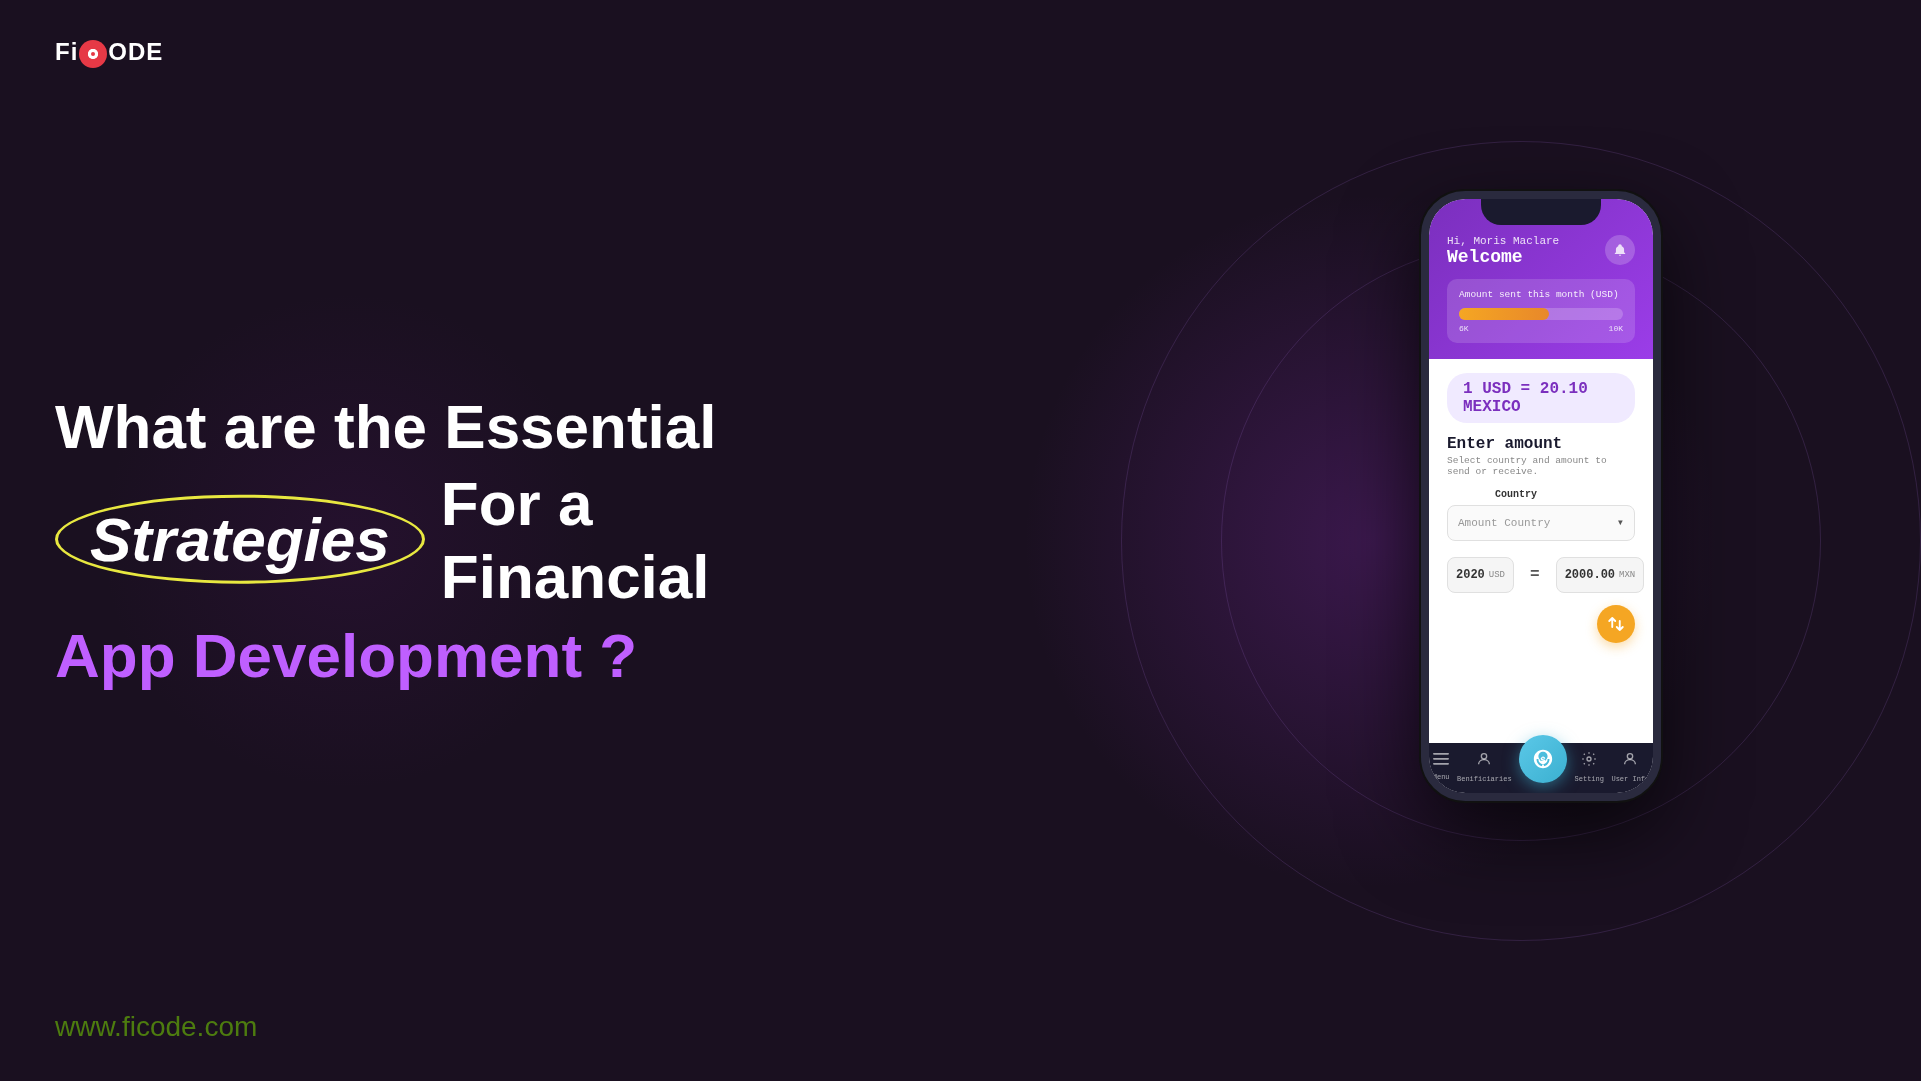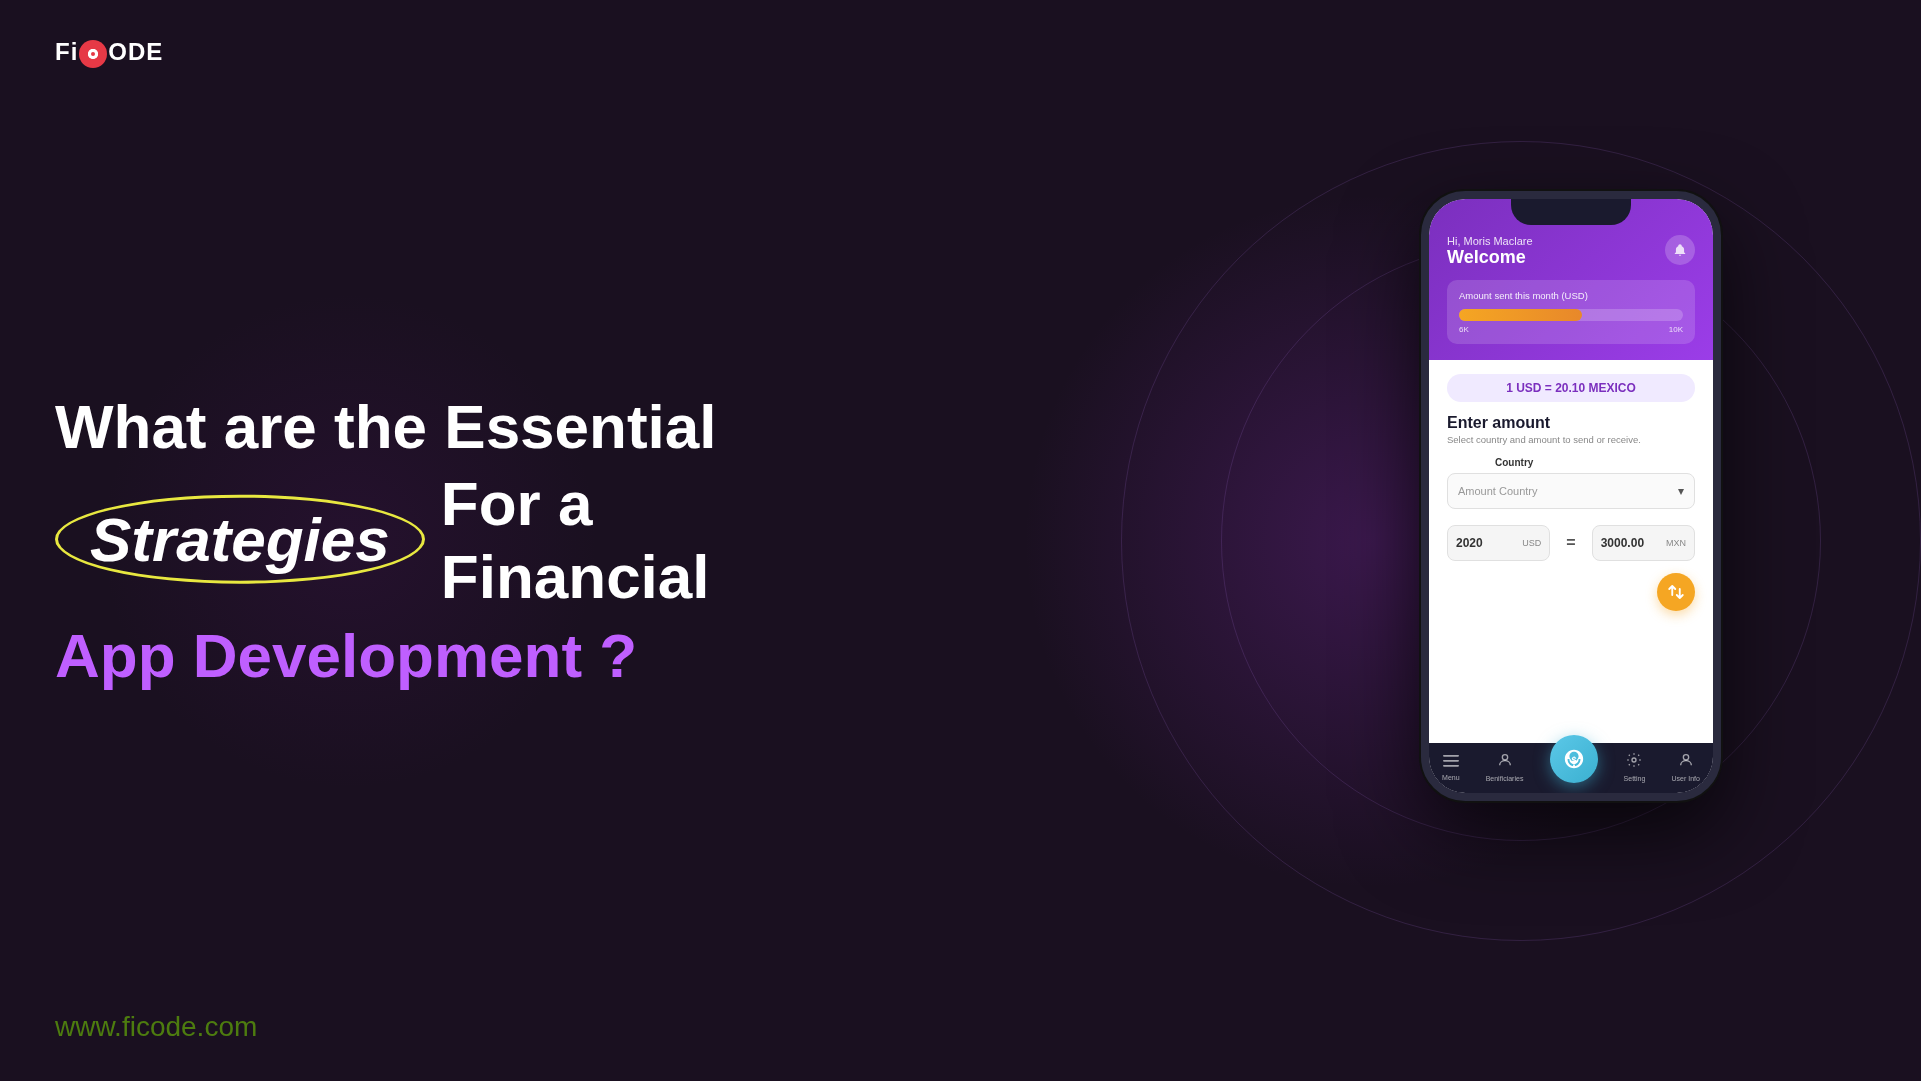--- a/index.html
+++ b/index.html
@@ -147,31 +147,32 @@
       transform: translateY(-50%);
       width: 340px;
       height: 700px;
     }
 
     
     .phone-outer {
       position: absolute;
       top: 0;
       left: 0;
-      width: 300px;
+      width: 240px;
       height: 610px;
       background: #1a1a2e;
       border-radius: 44px;
       border: 8px solid #2a2a3e;
       box-shadow:
         0 0 0 2px #111,
         0 30px 80px rgba(0,0,0,0.7),
         inset 0 0 20px rgba(255,255,255,0.03);
       overflow: hidden;
       z-index: 10;
+      font-family: Liberation Mono, monospace;
     }
 
     
     .phone-notch {
       position: absolute;
       top: 0;
       left: 50%;
       transform: translateX(-50%);
       width: 120px;
       height: 26px;
@@ -263,22 +264,22 @@
       display: flex;
       flex-direction: column;
       gap: 12px;
     }
 
     
     .rate-pill {
       background: #f0eaff;
       border-radius: 20px;
       padding: 7px 16px;
-      text-align: center;
-      font-size: 12px;
+      text-align: left;
+      font-size: 16px;
       font-weight: 600;
       color: #7b2fbe;
       align-self: center;
       width: 100%;
     }
 
     
     .enter-amount-title {
       font-size: 16px;
       font-weight: 700;
@@ -518,21 +519,21 @@
           </div>
         </div>
 
         <div class="conversion-row">
           <div class="conv-input">
             <span class="conv-value">2020</span>
             <span class="conv-currency">USD</span>
           </div>
           <span class="equals-sign">=</span>
           <div class="conv-input">
-            <span class="conv-value">3000.00</span>
+            <span class="conv-value">2000.00</span>
             <span class="conv-currency">MXN</span>
           </div>
         </div>
 
         <div class="exchange-fab">
           <svg width="18" height="18" viewBox="0 0 24 24" fill="white">
             <path d="M7 16V4m0 0L3 8m4-4l4 4M17 8v12m0 0l4-4m-4 4l-4-4" stroke="white" stroke-width="2.5" stroke-linecap="round" stroke-linejoin="round" fill="none"></path>
           </svg>
         </div>
 

